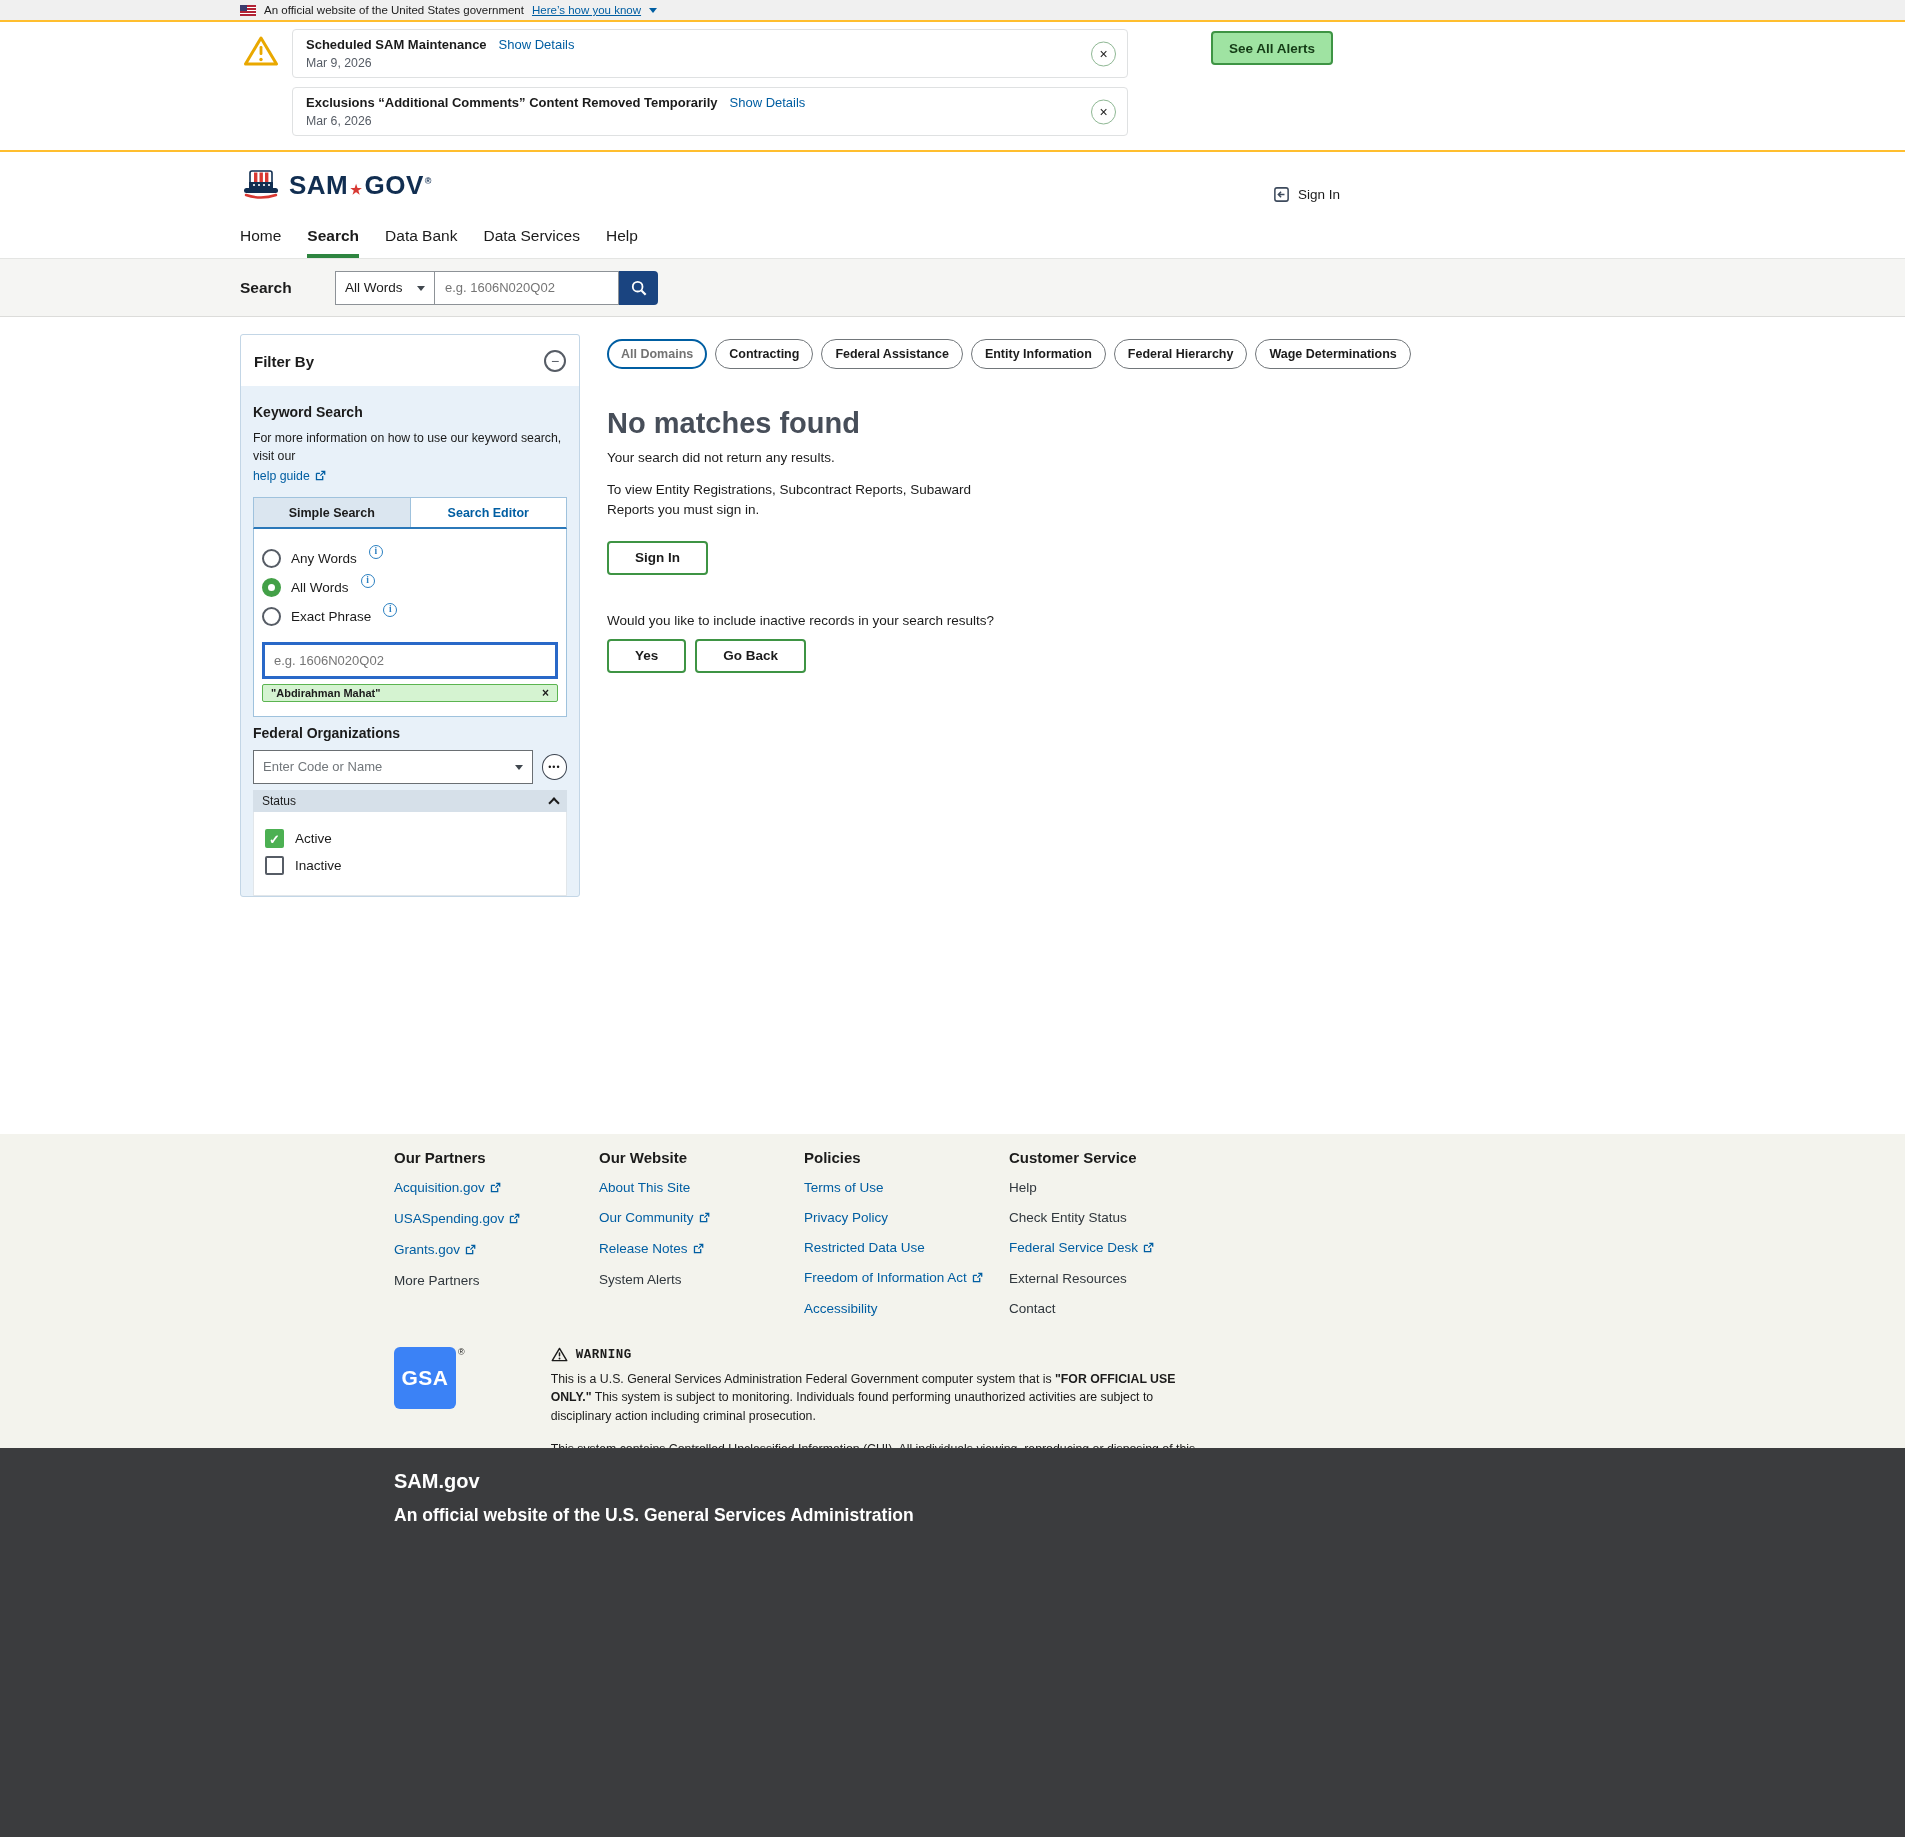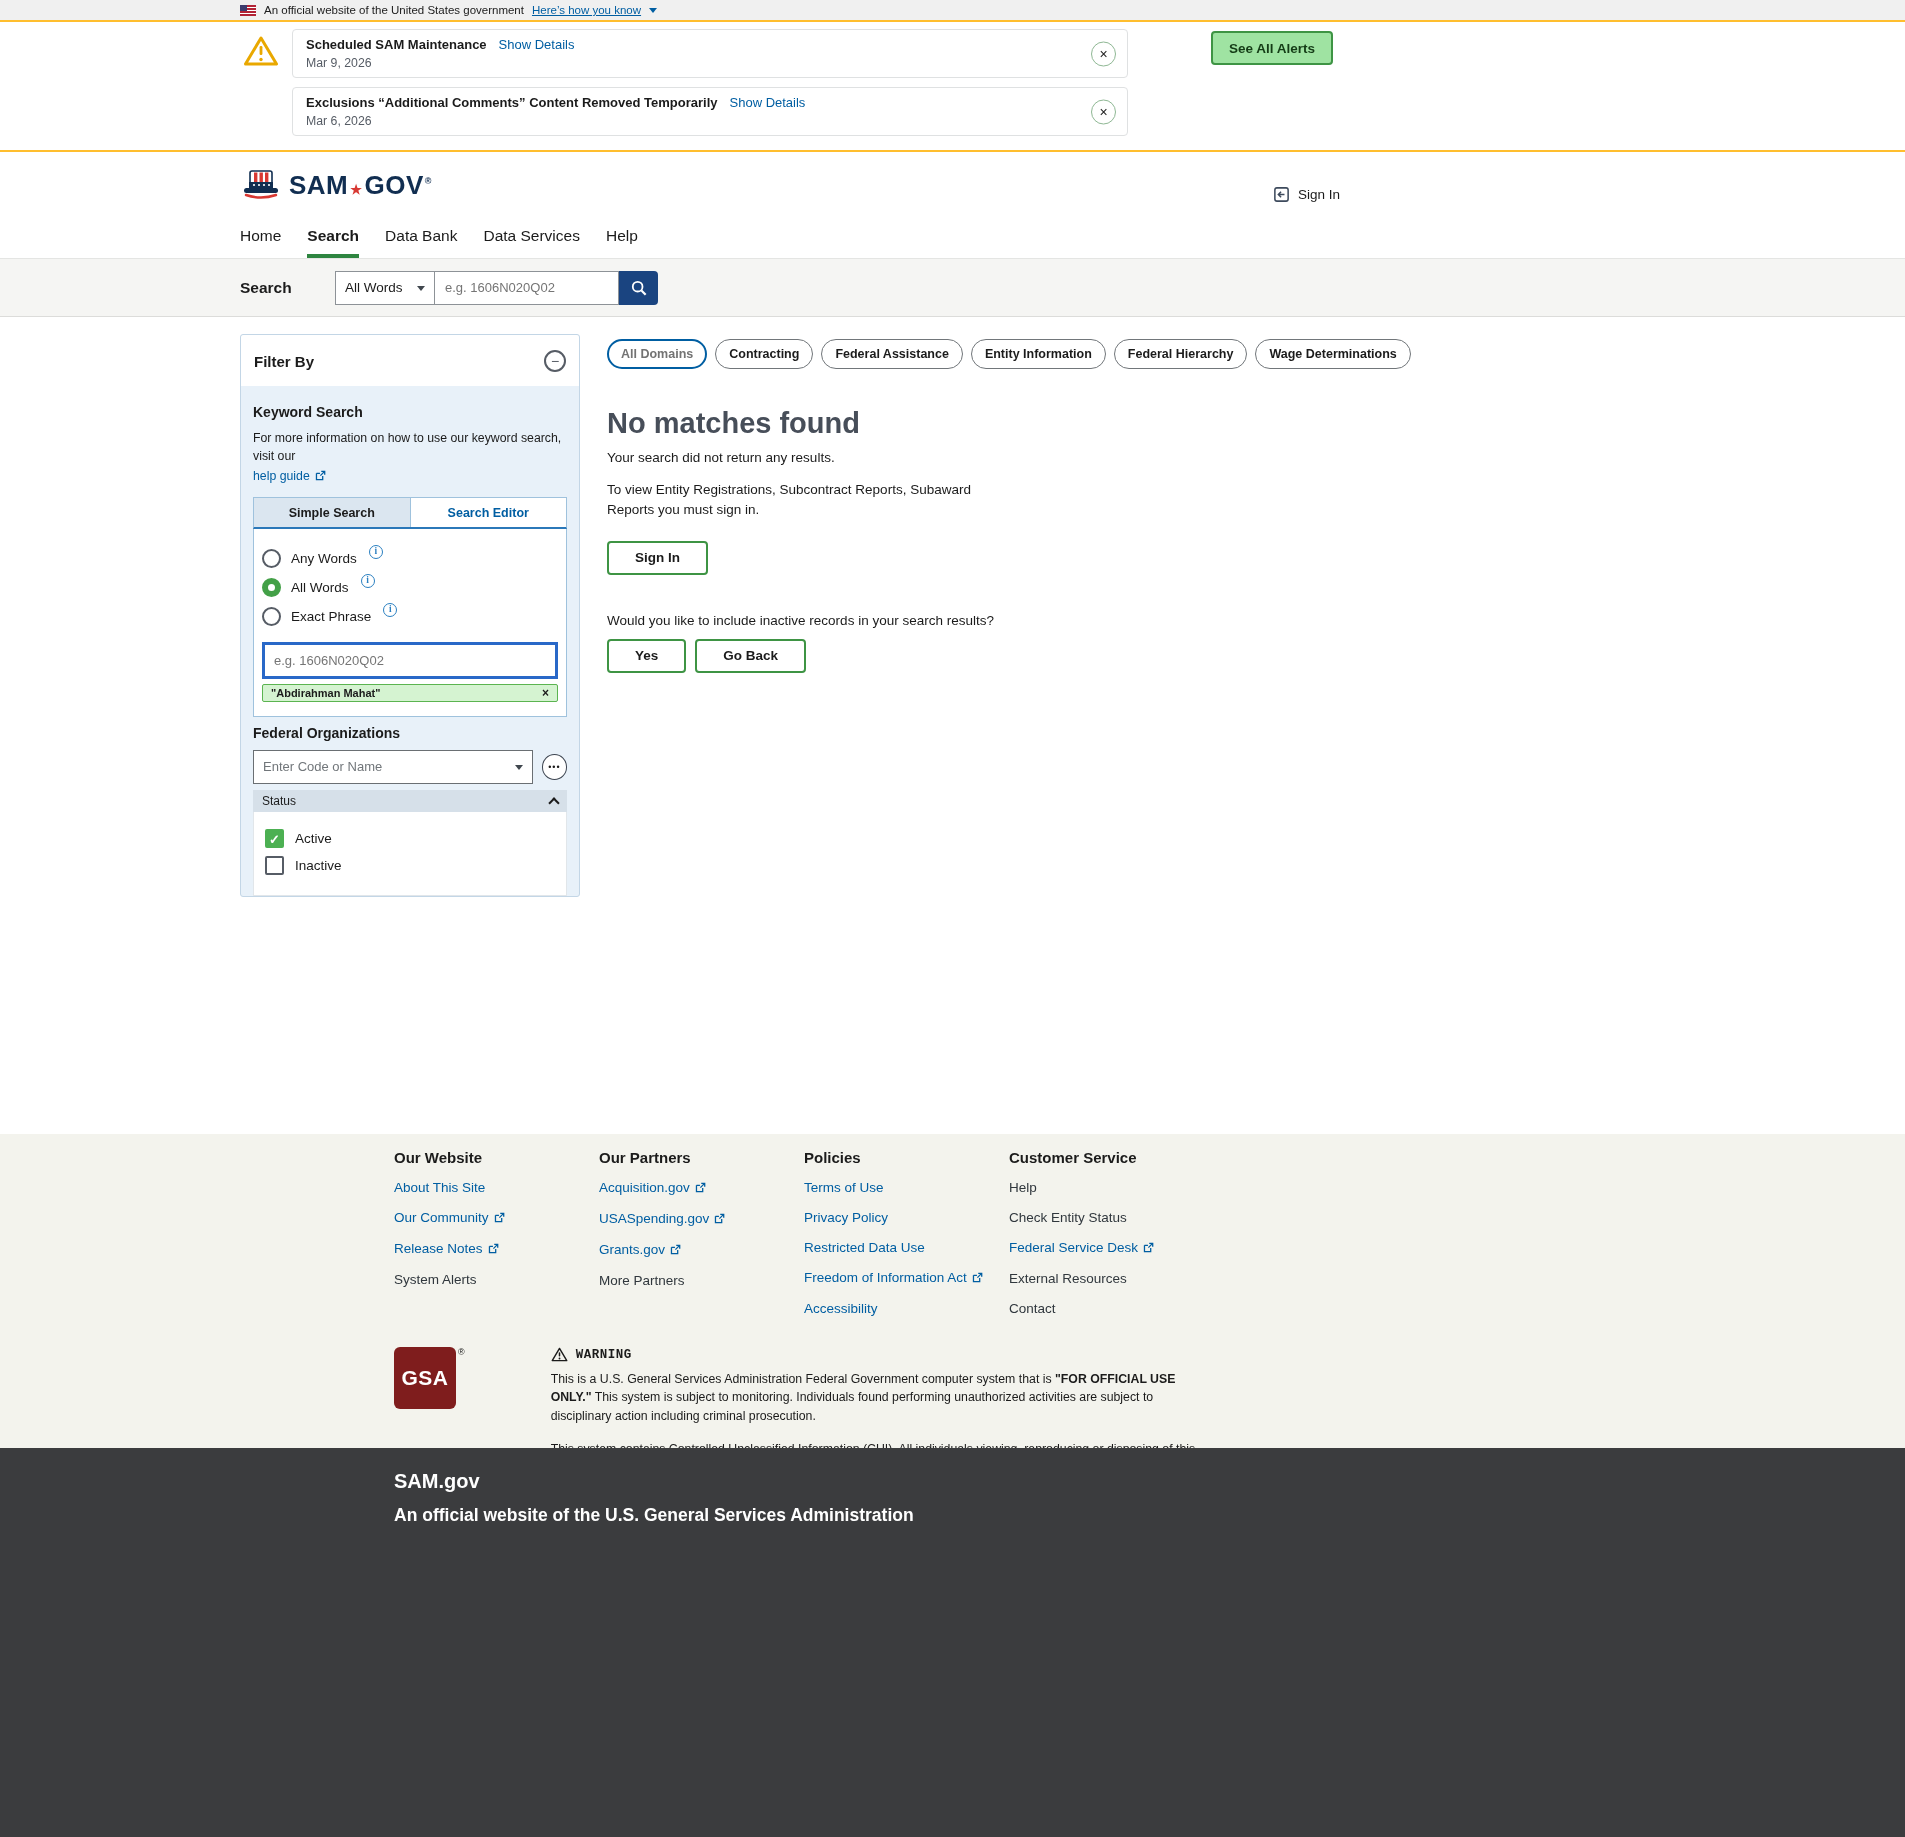--- a/index.html
+++ b/index.html
@@ -117,21 +117,21 @@
   
   .footer { background:#f3f3ed; height:314px; padding-top:15px; overflow:hidden; }
   .footer-cols { margin-left:394px; display:flex; }
   .fcol { width:205px; }
   .fcol h5 { font-size:15px; margin-bottom:14px; }
   .flink { display:block; font-size:13.5px; margin-bottom:15px; color:#005ea2; }
   .flink.dark { color:#30373d; }
   .ext-icon { display:inline-block; margin-left:5px; vertical-align:-1px; }
   .gsa-row { margin-left:394px; margin-top:16px; display:flex; }
   .gsa-wrap { display:flex; align-items:flex-start; }
-  .gsa-logo { width:62px; height:62px; background:#7f1d1d; color:#fff; display:flex; align-items:center; justify-content:center; font-weight:bold; font-size:21px; border-radius:6px; letter-spacing:.5px; }
+  .gsa-logo { width:62px; height:62px; background:#3b82f6; color:#fff; display:flex; align-items:center; justify-content:center; font-weight:bold; font-size:21px; border-radius:6px; letter-spacing:.5px; }
   .gsa-reg { font-size:9px; margin-left:2px; }
   .warning-block { margin-left:86px; width:648px; }
   .warn-head { display:flex; align-items:center; gap:8px; font-family:"Liberation Mono", monospace; font-weight:bold; font-size:12.5px; letter-spacing:.5px; }
   .warn-p { font-size:12.3px; line-height:1.5; margin-top:8px; }
   .warn-p + .warn-p { margin-top:15px; }
   .warn-bold { font-weight:bold; }
 
   .footer-dark { background:#3b3c3e; height:412px; padding-top:22px; color:#fff; }
   .fd-inner { margin-left:394px; }
   .fd-title { font-size:20px; font-weight:bold; margin-bottom:12px; }
@@ -330,47 +330,47 @@
         <button class="btn-outline">Go Back</button>
       </div>
     </section>
 
   </div>
 </div>
 
 <footer class="footer">
   <div class="footer-cols">
     <div class="fcol">
+      <h5>Our Partners</h5>
+      <a class="flink"><span>Acquisition.gov</span><span class="ext-icon"><svg width="11" height="11" viewBox="0 0 12 12">
+              <path d="M1.6 3.6 h3.8 M1.6 3.6 v6.8 h6.8 V6.6" fill="none" stroke="currentColor" stroke-width="1.4"></path>
+              <path d="M6.8 1.4 h3.8 v3.8 M10.2 1.8 L5.9 6.1" fill="none" stroke="currentColor" stroke-width="1.4"></path>
+            </svg></span></a>
+      <a class="flink"><span>USASpending.gov</span><span class="ext-icon"><svg width="11" height="11" viewBox="0 0 12 12">
+              <path d="M1.6 3.6 h3.8 M1.6 3.6 v6.8 h6.8 V6.6" fill="none" stroke="currentColor" stroke-width="1.4"></path>
+              <path d="M6.8 1.4 h3.8 v3.8 M10.2 1.8 L5.9 6.1" fill="none" stroke="currentColor" stroke-width="1.4"></path>
+            </svg></span></a>
+      <a class="flink"><span>Grants.gov</span><span class="ext-icon"><svg width="11" height="11" viewBox="0 0 12 12">
+              <path d="M1.6 3.6 h3.8 M1.6 3.6 v6.8 h6.8 V6.6" fill="none" stroke="currentColor" stroke-width="1.4"></path>
+              <path d="M6.8 1.4 h3.8 v3.8 M10.2 1.8 L5.9 6.1" fill="none" stroke="currentColor" stroke-width="1.4"></path>
+            </svg></span></a>
+      <a class="flink dark">More Partners</a>
+    </div>
+    <div class="fcol">
       <h5>Our Website</h5>
       <a class="flink">About This Site</a>
       <a class="flink"><span>Our Community</span><span class="ext-icon"><svg width="11" height="11" viewBox="0 0 12 12">
               <path d="M1.6 3.6 h3.8 M1.6 3.6 v6.8 h6.8 V6.6" fill="none" stroke="currentColor" stroke-width="1.4"></path>
               <path d="M6.8 1.4 h3.8 v3.8 M10.2 1.8 L5.9 6.1" fill="none" stroke="currentColor" stroke-width="1.4"></path>
             </svg></span></a>
       <a class="flink"><span>Release Notes</span><span class="ext-icon"><svg width="11" height="11" viewBox="0 0 12 12">
               <path d="M1.6 3.6 h3.8 M1.6 3.6 v6.8 h6.8 V6.6" fill="none" stroke="currentColor" stroke-width="1.4"></path>
               <path d="M6.8 1.4 h3.8 v3.8 M10.2 1.8 L5.9 6.1" fill="none" stroke="currentColor" stroke-width="1.4"></path>
             </svg></span></a>
       <a class="flink dark">System Alerts</a>
-    </div>
-    <div class="fcol">
-      <h5>Our Partners</h5>
-      <a class="flink"><span>Acquisition.gov</span><span class="ext-icon"><svg width="11" height="11" viewBox="0 0 12 12">
-              <path d="M1.6 3.6 h3.8 M1.6 3.6 v6.8 h6.8 V6.6" fill="none" stroke="currentColor" stroke-width="1.4"></path>
-              <path d="M6.8 1.4 h3.8 v3.8 M10.2 1.8 L5.9 6.1" fill="none" stroke="currentColor" stroke-width="1.4"></path>
-            </svg></span></a>
-      <a class="flink"><span>USASpending.gov</span><span class="ext-icon"><svg width="11" height="11" viewBox="0 0 12 12">
-              <path d="M1.6 3.6 h3.8 M1.6 3.6 v6.8 h6.8 V6.6" fill="none" stroke="currentColor" stroke-width="1.4"></path>
-              <path d="M6.8 1.4 h3.8 v3.8 M10.2 1.8 L5.9 6.1" fill="none" stroke="currentColor" stroke-width="1.4"></path>
-            </svg></span></a>
-      <a class="flink"><span>Grants.gov</span><span class="ext-icon"><svg width="11" height="11" viewBox="0 0 12 12">
-              <path d="M1.6 3.6 h3.8 M1.6 3.6 v6.8 h6.8 V6.6" fill="none" stroke="currentColor" stroke-width="1.4"></path>
-              <path d="M6.8 1.4 h3.8 v3.8 M10.2 1.8 L5.9 6.1" fill="none" stroke="currentColor" stroke-width="1.4"></path>
-            </svg></span></a>
-      <a class="flink dark">More Partners</a>
     </div>
     <div class="fcol">
       <h5>Policies</h5>
       <a class="flink">Terms of Use</a>
       <a class="flink">Privacy Policy</a>
       <a class="flink">Restricted Data Use</a>
       <a class="flink"><span>Freedom of Information Act</span><span class="ext-icon"><svg width="11" height="11" viewBox="0 0 12 12">
               <path d="M1.6 3.6 h3.8 M1.6 3.6 v6.8 h6.8 V6.6" fill="none" stroke="currentColor" stroke-width="1.4"></path>
               <path d="M6.8 1.4 h3.8 v3.8 M10.2 1.8 L5.9 6.1" fill="none" stroke="currentColor" stroke-width="1.4"></path>
             </svg></span></a>

